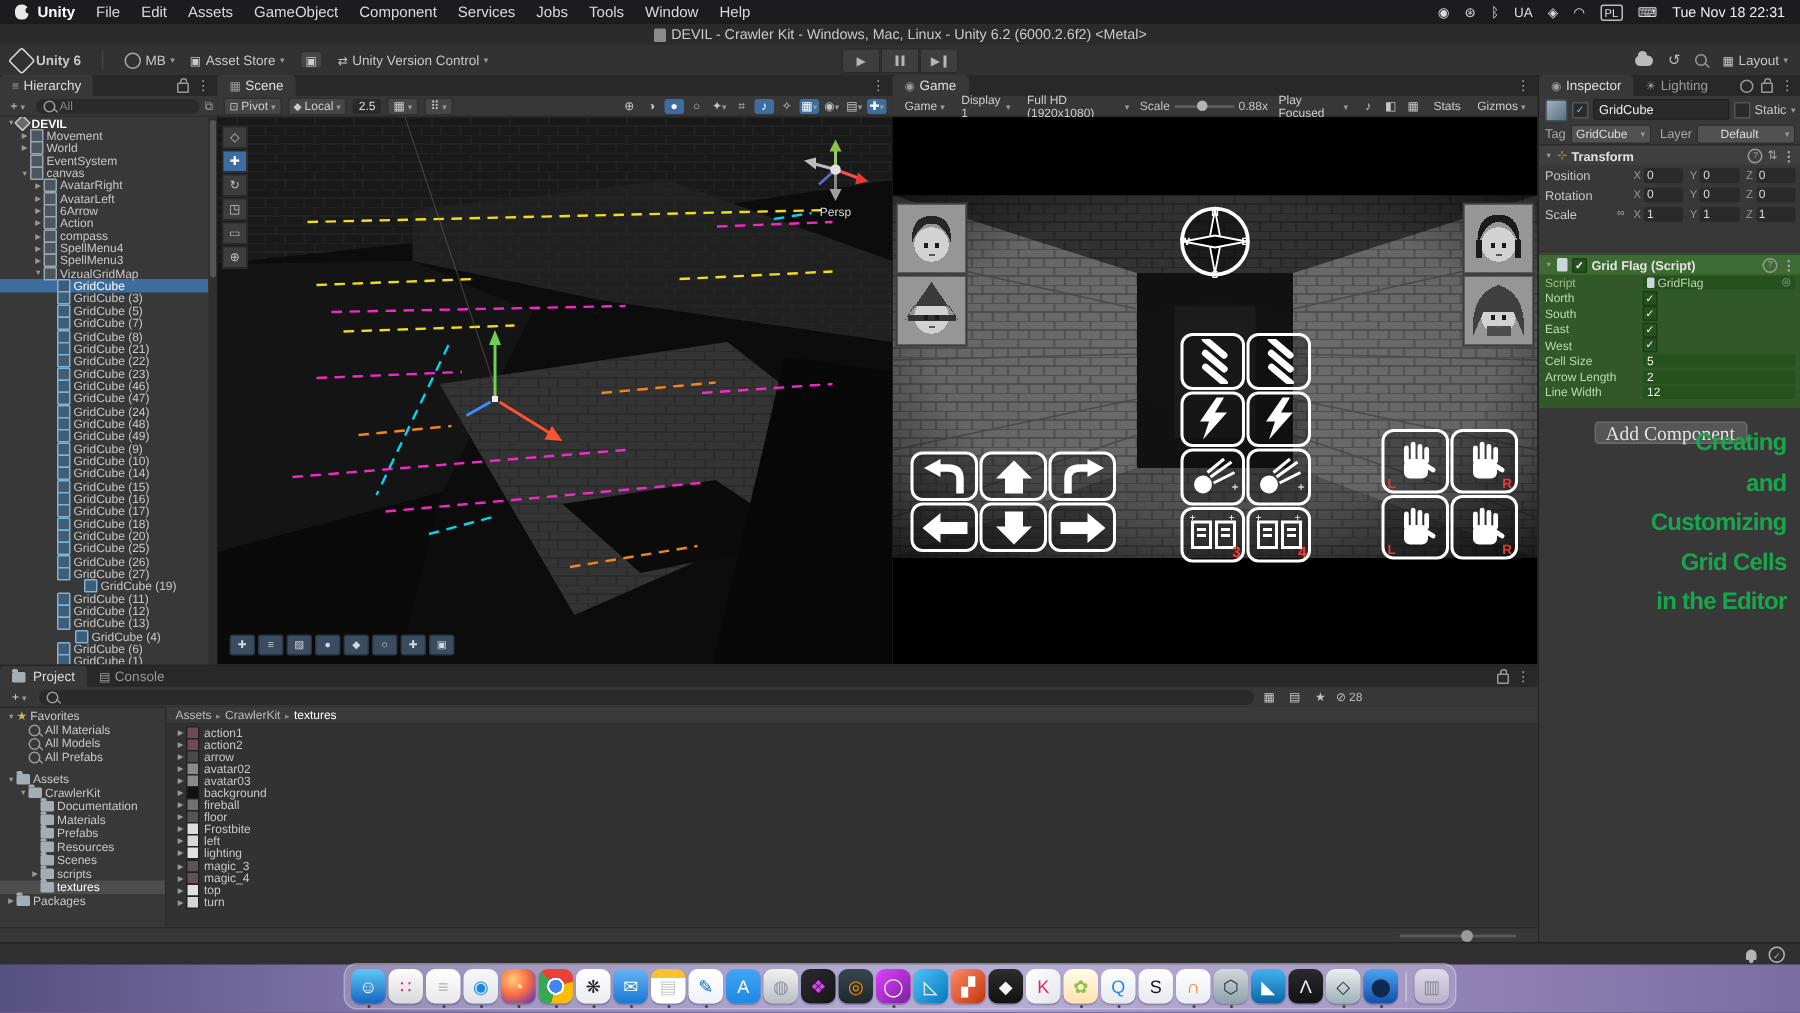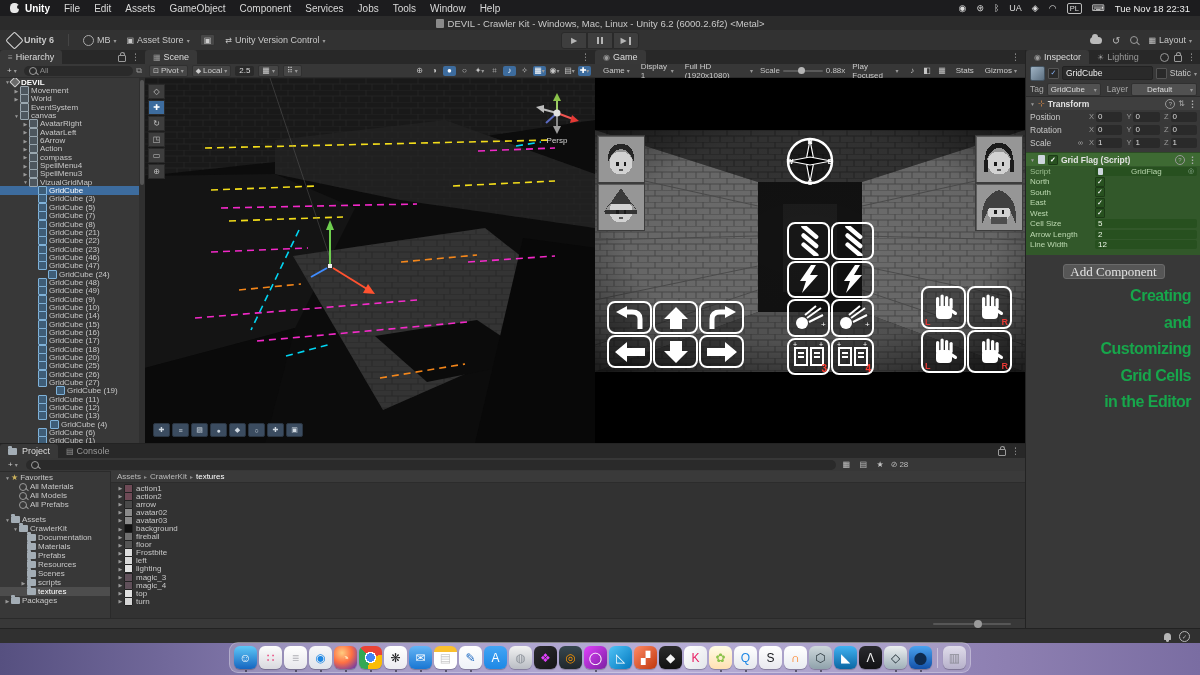--- a/index.html
+++ b/index.html
@@ -110,21 +110,21 @@
   .trow{display:flex;align-items:center;height:13px;padding:0 4px;font-size:8.5px;color:#c8c8c8;gap:2px;}
   .tlabel{width:44px;flex:none;}
   .axis{color:#999;font-size:7.5px;margin-left:2px;}
   .numfield{width:24px;height:10px;background:#2a2a2a;border-radius:2px;padding:0 2px;font-size:8px;color:#ddd;display:flex;align-items:center;}
   .xicon{width:9px;height:9px;display:flex;flex:none;align-items:center;justify-content:center;font-size:7px;color:#c66;}
   
   #gridflag{background:#32582a;}
   #gridflag .comp-header{background:#3e6a33;border-top-color:#2c4b24;}
   .gfrow{display:flex;align-items:center;height:10.5px;padding:0 4px;font-size:8px;color:#cfe3c6;gap:3px;}
   .gflabel{width:62px;flex:none;color:#bcd8b0;}
-  .gfield{flex:1;background:#27501f;border-radius:2px;height:9px;display:flex;align-items:center;padding:0 3px;color:#ecf6e6;font-size:8px;text-align:center;}
+  .gfield{flex:1;background:#27501f;border-radius:2px;height:9px;display:flex;align-items:center;padding:0 3px;color:#ecf6e6;font-size:8px;}
   .gcbx{width:8px;height:8px;background:#27501f;border:1px solid #1c3a16;border-radius:1px;display:flex;align-items:center;justify-content:center;font-size:7px;color:#fff;}
   .scripticon{width:7px;height:9px;background:#cdd6dd;border-radius:1px;flex:none;}
   #addcomp{margin:9px auto 0;width:100px;height:13px;background:#565656;border:1px solid #6a6a6a;border-radius:3px;color:#e2e2e2;font-size:13px;display:flex;align-items:center;justify-content:center;font-family:Liberation Serif, serif;}
   #overlay-title{position:absolute;right:10px;top:233px;width:165px;text-align:right;font-weight:bold;font-size:16px;line-height:26.5px;letter-spacing:-0.5px;}
   
   #project{left:0;top:443px;width:1025px;height:185px;border-top:1px solid #232323;}
   #proj-tree{position:absolute;left:0;top:27px;bottom:10px;width:110px;border-right:1px solid #2a2a2a;overflow:hidden;padding-top:2px;}
   .prow{height:9px;display:flex;align-items:center;font-size:8px;color:#c8c8c8;white-space:nowrap;}
   .prow.sel{background:#4d4d4d;color:#fff;}
   .folder{width:9px;height:7px;background:#a3adb5;border-radius:1px;position:relative;flex:none;margin-right:2px;}
@@ -370,21 +370,21 @@
         <div class="hrow" style="padding-left: 31px;">
           <span class="harrow"></span>
           <span class="hicon prefab"></span>
           <span class="hlabel">GridCube (46)</span>
         </div>
         <div class="hrow" style="padding-left: 31px;">
           <span class="harrow"></span>
           <span class="hicon prefab"></span>
           <span class="hlabel">GridCube (47)</span>
         </div>
-        <div class="hrow" style="padding-left: 41px;">
+        <div class="hrow" style="padding-left: 31px;">
           <span class="harrow"></span>
           <span class="hicon prefab"></span>
           <span class="hlabel">GridCube (24)</span>
         </div>
         <div class="hrow" style="padding-left: 31px;">
           <span class="harrow"></span>
           <span class="hicon prefab"></span>
           <span class="hlabel">GridCube (48)</span>
         </div>
         <div class="hrow" style="padding-left: 31px;">
@@ -991,21 +991,21 @@
     <div class="trow">
       <span class="tlabel">Scale</span>
       <span class="xicon" style="color:#aaa;">∞</span>
       <span class="axis">X</span>
         <span class="numfield">1</span>
       <span class="axis">Y</span>
         <span class="numfield">1</span>
       <span class="axis">Z</span>
         <span class="numfield">1</span>
     </div>
-    <div id="gridflag" style="margin-top:3px;padding-bottom:5px;">
+    <div id="gridflag" style="margin-top:20px;padding-bottom:5px;">
       <div class="comp-header">
         <span class="fold">▼</span>
         <span class="scripticon"></span>
         <span class="gcbx">✓</span>
         <span>Grid Flag (Script)</span>
         <span style="flex:1;"></span>
         <span class="help">?</span>
         <span class="dots">⋮</span>
       </div>
       <div class="gfrow">

